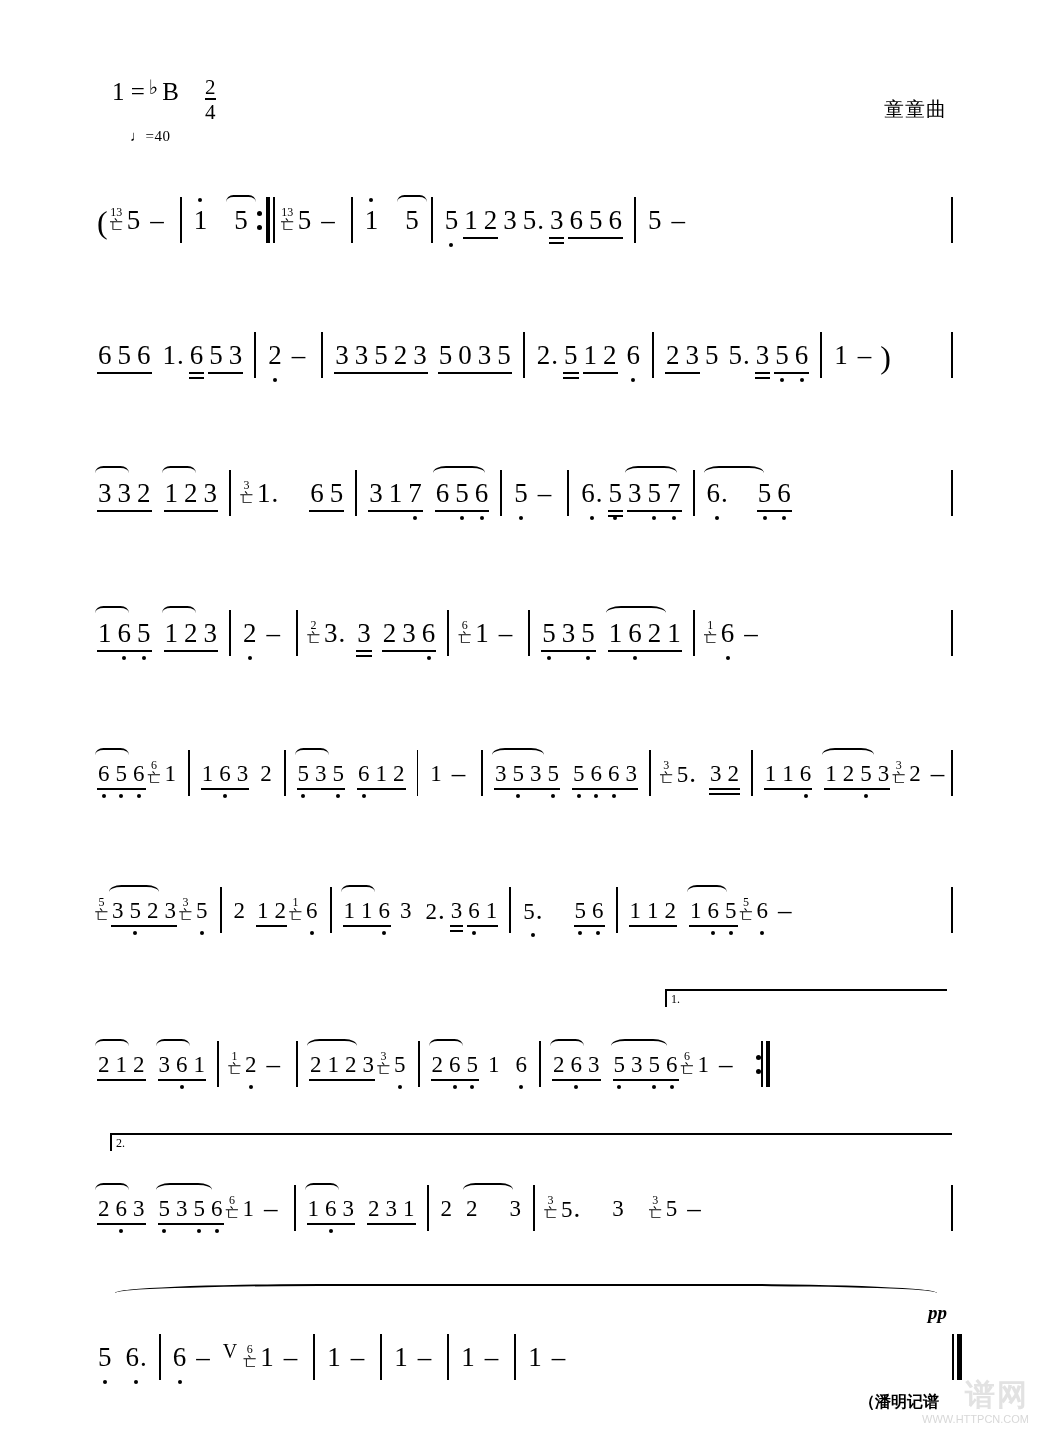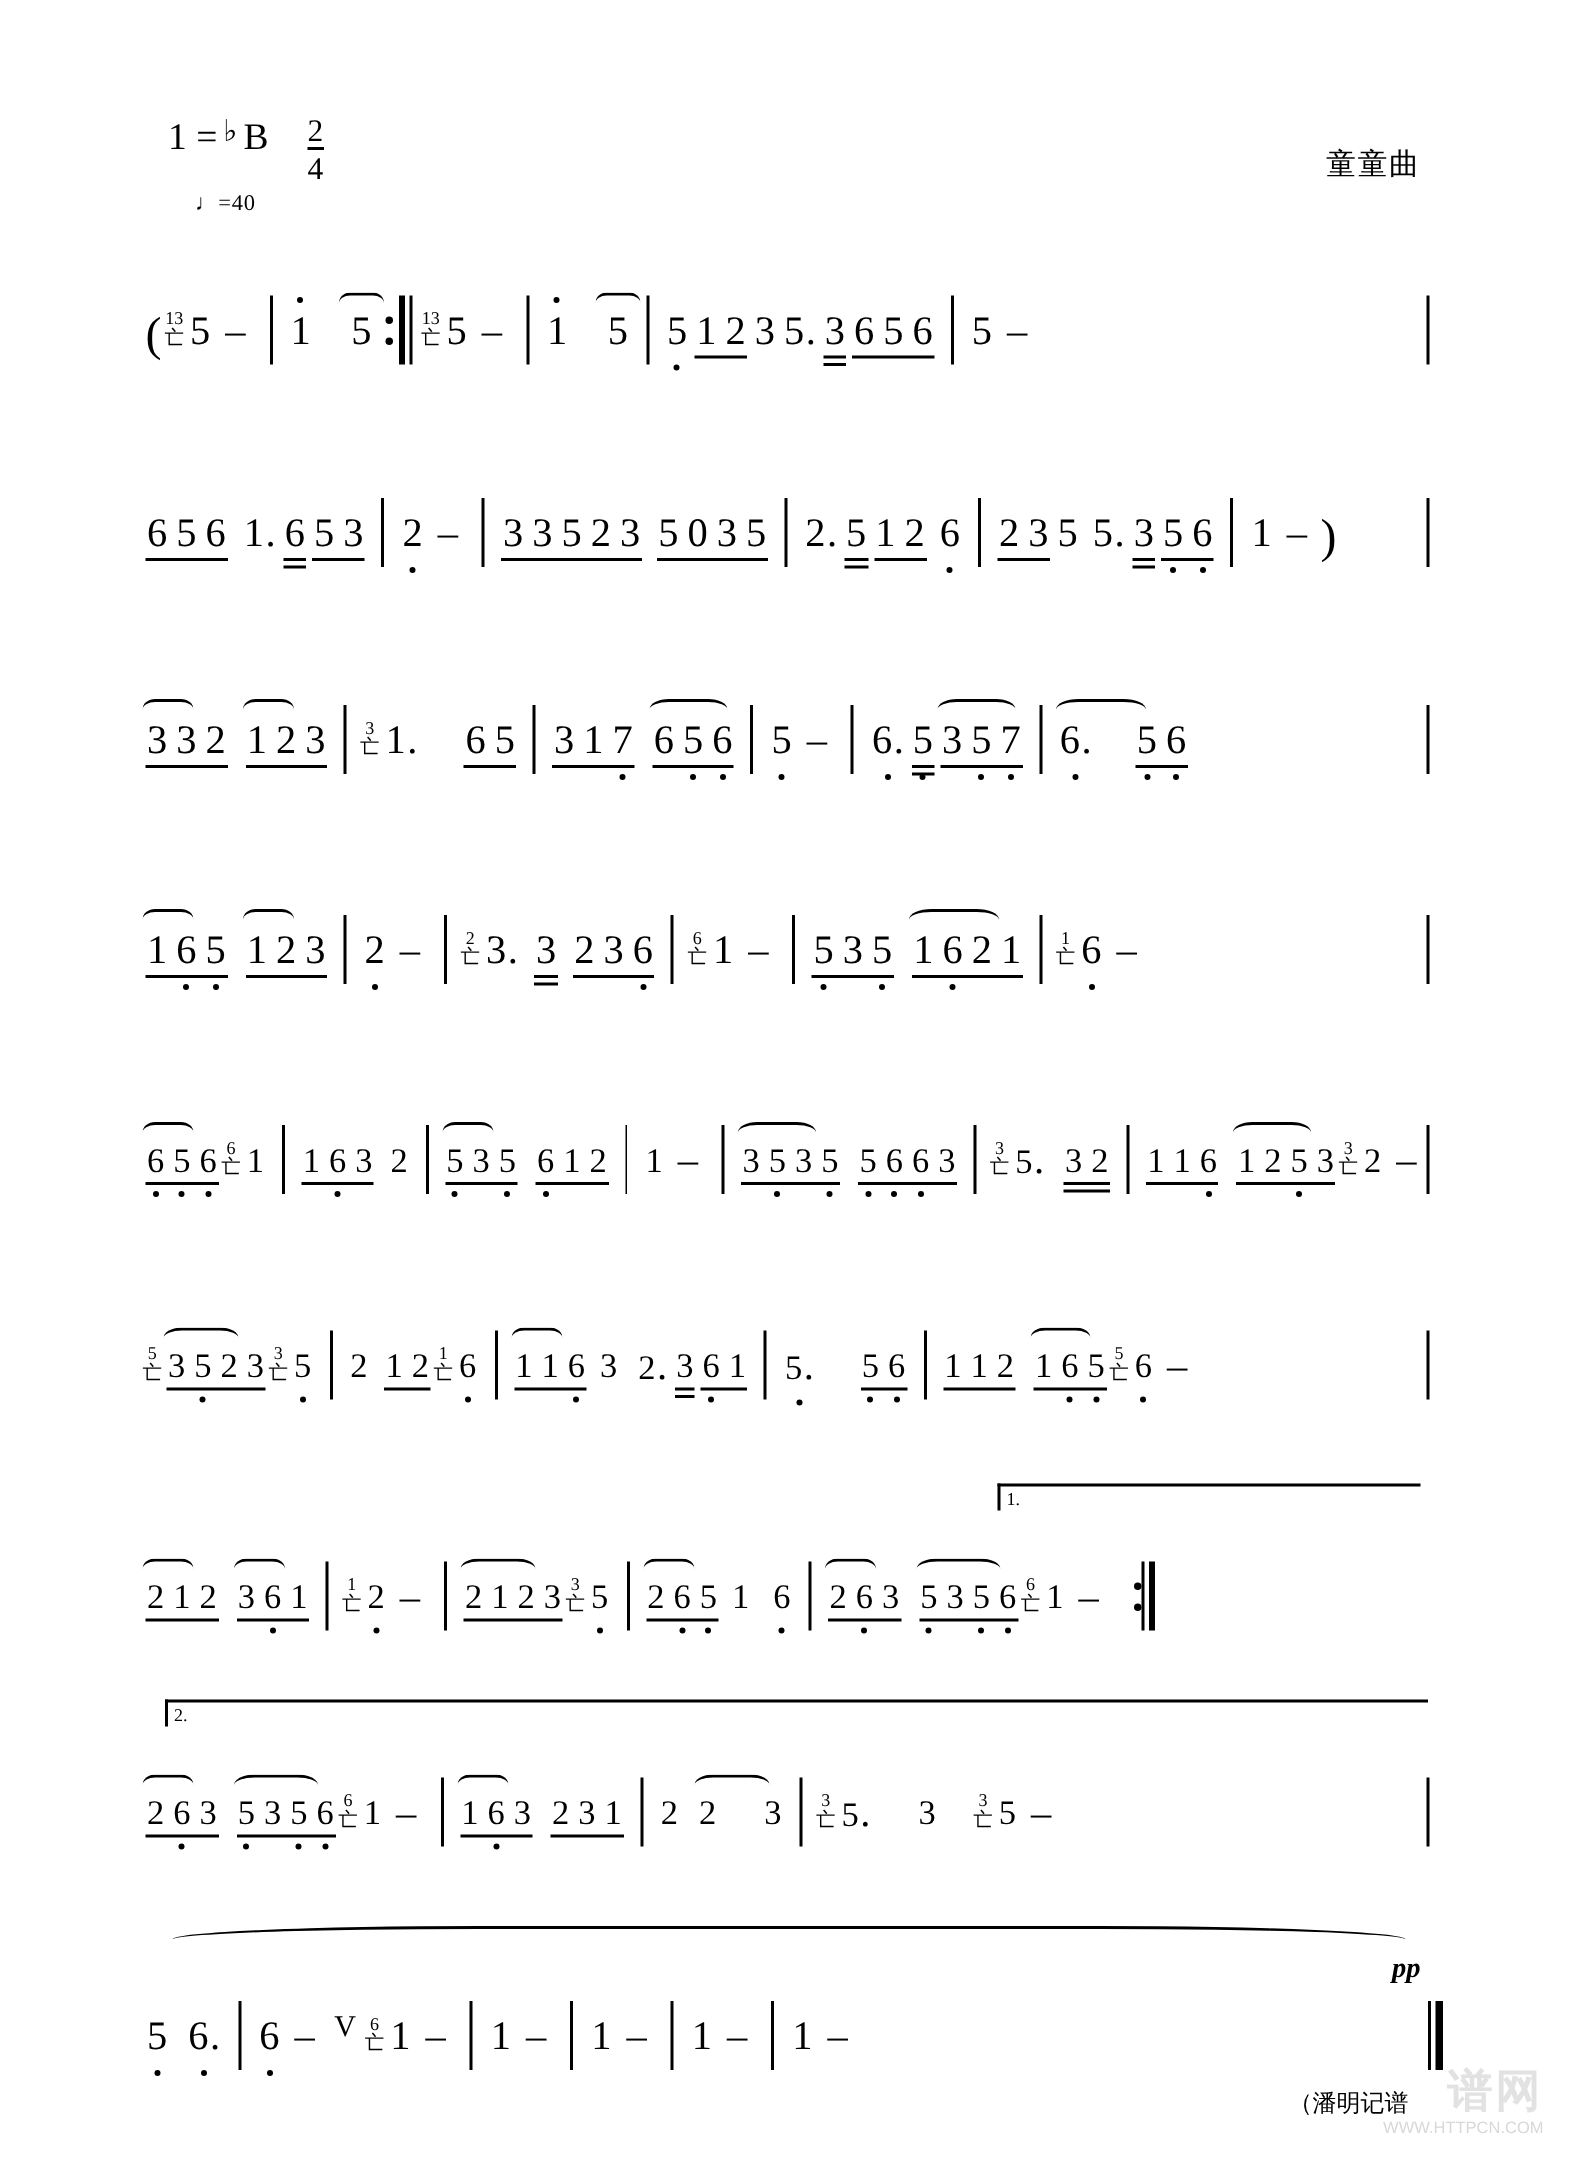--- a/index.html
+++ b/index.html
@@ -117,20 +117,21 @@
 
   
   .longtie{position:absolute;border-top:2px solid #000;border-radius:50%/100%;height:16px;}
 
   .pp{position:absolute;font-style:italic;font-weight:bold;font-size:19px;
       font-family:"Liberation Serif",serif;}
 
   .credit{
     position:absolute;right:118px;bottom:42px;font-size:16px;
     font-family:"DejaVu Serif",serif;
+    font-weight:bold;
   }
   .watermark{
     position:absolute;right:28px;bottom:28px;text-align:right;
     color:#d8d8d8;font-size:11px;line-height:1.25;
     font-family:"Liberation Sans",sans-serif;
   }
   .watermark .big{font-size:30px;font-weight:bold;color:#e2e2e2;
     font-family:"DejaVu Serif",serif;letter-spacing:2px;}
   .vmark{font-size:20px;position:relative;top:-6px;padding:0 6px;}
 </style>

